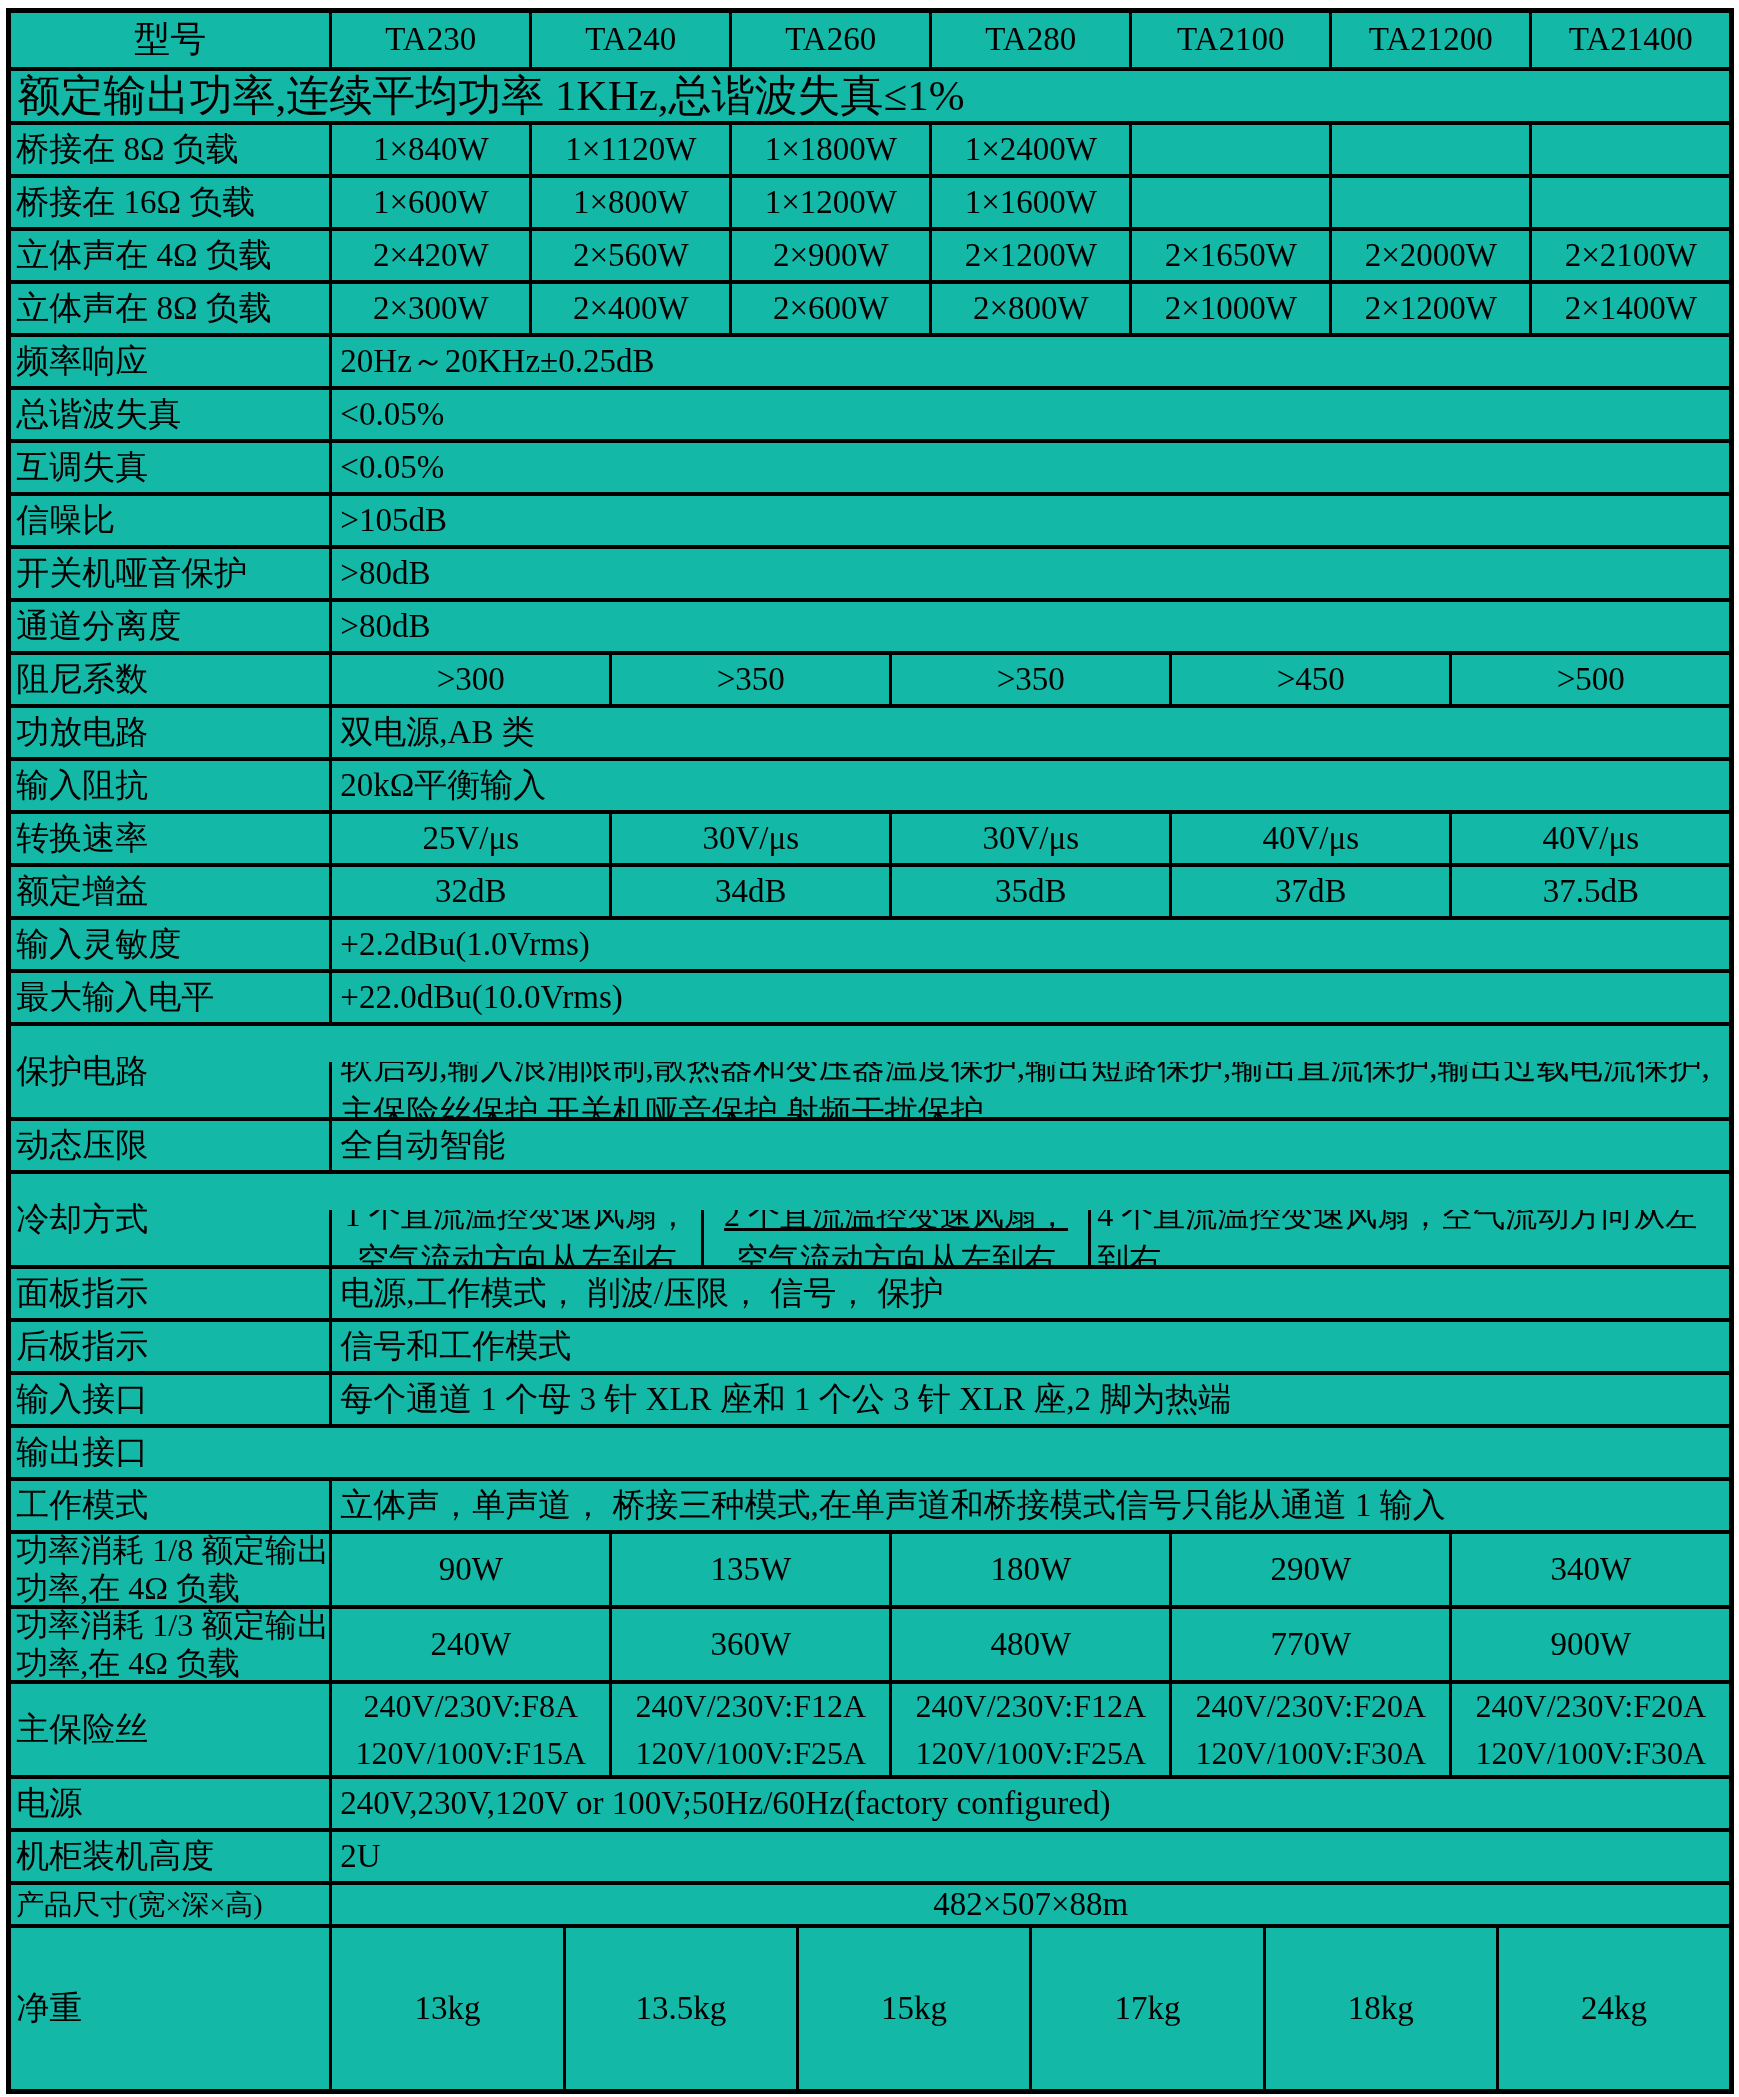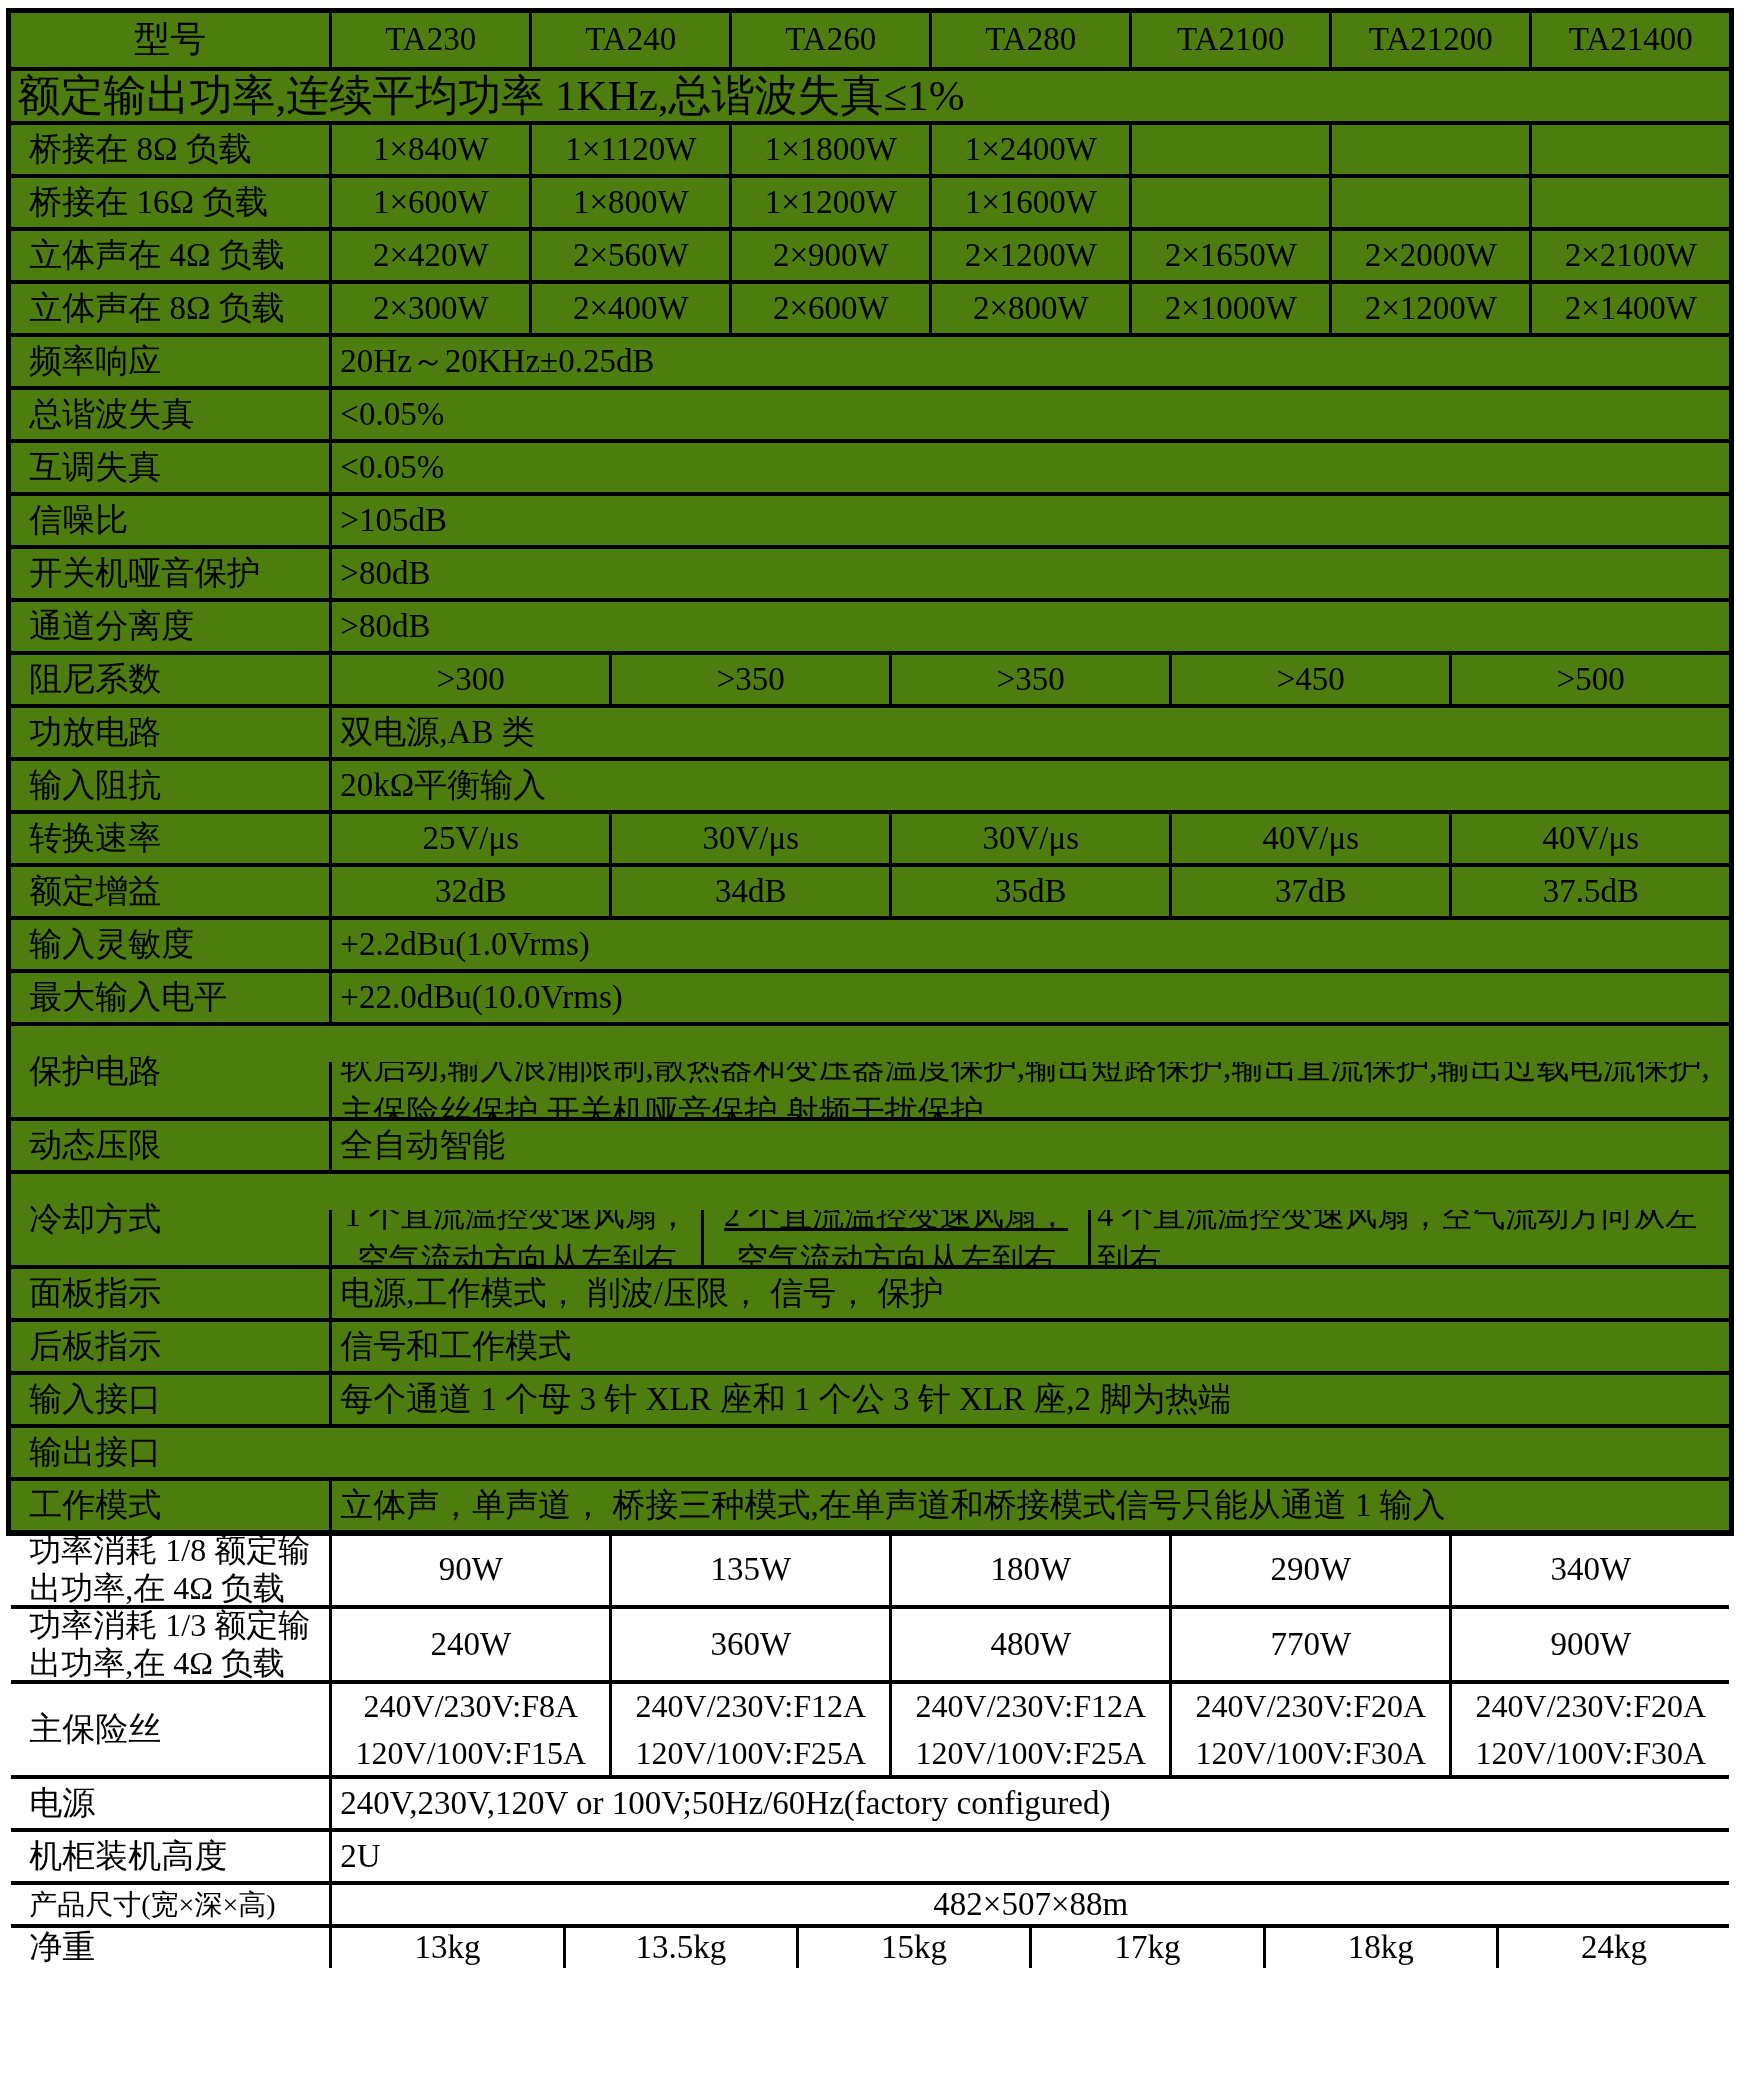--- a/index.html
+++ b/index.html
@@ -6,32 +6,32 @@
   html, body { margin: 0; padding: 0; }
   body {
     width: 1740px; height: 2097px;
     background: #ffffff;
     color: #000;
     font-family: "Liberation Serif", "DejaVu Serif", serif;
     position: relative;
   }
   .tbl {
     position: absolute; left: 6.3px; top: 8px;
-    width: 1728px; height: 1528px;
+    width: 1728px; height: 2086px;
     border: 5.5px solid #000;
     display: flex; flex-direction: column;
-    background: #4d7c0f;
+    background: #14b8a6;
   }
   .row { display: flex; flex: 0 0 auto; align-items: stretch; }
   .row + .row { border-top: 4px solid #000; }
   .row.grow { flex: 1 1 auto; }
   .c { display: flex; align-items: center; overflow: hidden; line-height: 1.2; }
   .c + .c { border-left: 3.2px solid #000; }
 
-  .lab  { flex: 0 0 318px; width: 318px; padding-left: 18px; font-size: 33px; }
+  .lab  { flex: 0 0 318px; width: 318px; padding-left: 5px; font-size: 33px; }
   .lab.wrap { line-height: 1.18; font-size: 32px; }
   .lab.small { font-size: 28px; }
   .header .lab { justify-content: center; padding-left: 0; font-size: 36px; }
 
   .v { font-size: 33px; }
   .vc { flex: 1 1 0; justify-content: center; text-align: center; }
   .vl { flex: 1 1 0; padding-left: 8px; padding-right: 4.7px; }
   .fullcell { flex: 1 1 0; padding-left: 6.3px; font-size: 43px; }
 
   .h68 { height: 54px; } .h67 { height: 53px; }

